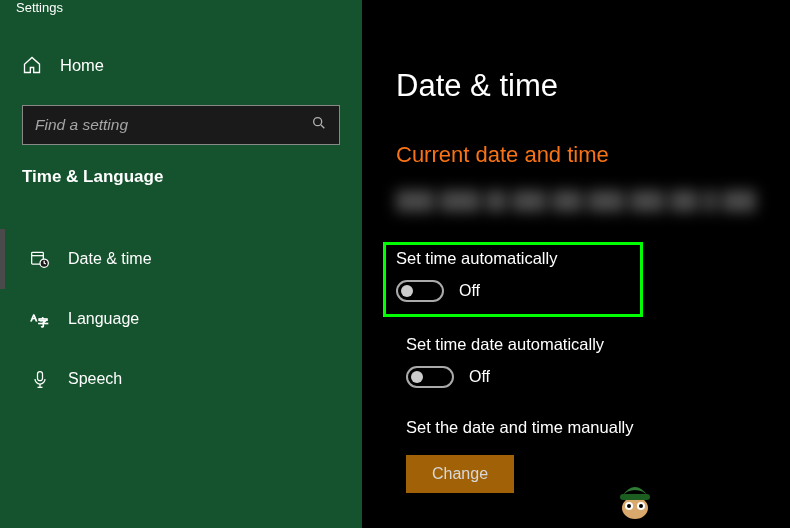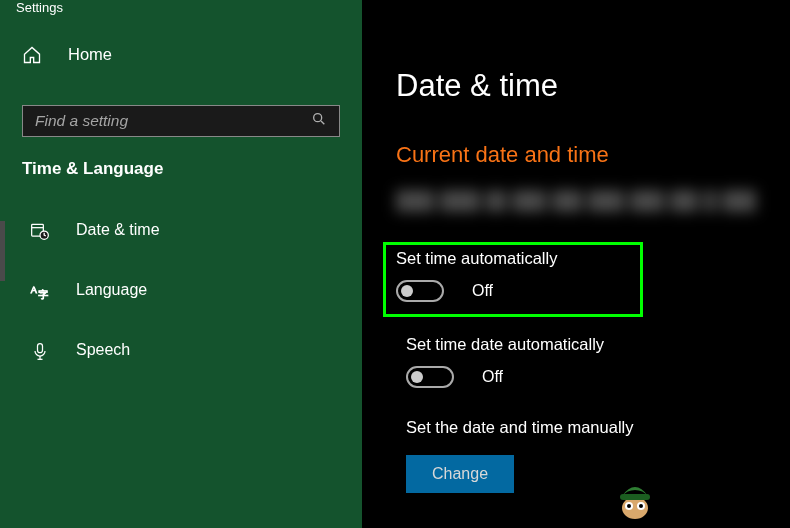--- a/index.html
+++ b/index.html
@@ -27,44 +27,44 @@
       font-size: 13px;
       font-weight: 400;
       padding: 0 16px 30px 16px;
       color: #fff;
     }
     .sidebar-content {
       padding: 0 22px;
     }
     .nav-item {
       display: flex;
-      align-items: flex-start;
+      align-items: center;
       height: 40px;
-      gap: 26px;
+      gap: 18px;
       cursor: pointer;
       position: relative;
     }
     .nav-item .icon {
       width: 20px;
       height: 20px;
       display: flex;
       align-items: center;
       justify-content: center;
       fill: #fff;
       stroke: #fff;
       flex-shrink: 0;
     }
     .nav-item .label {
       font-size: 16.5px;
       font-weight: 400;
       color: #fff;
     }
     .search-box {
       margin: 20px 0 22px 0;
-      height: 32px;
+      height: 40px;
       border: 1px solid #888;
       display: flex;
       align-items: center;
       padding: 0 12px;
       background: #1a1a1a;
     }
     .search-box input {
       flex: 1;
       background: transparent;
       border: none;
@@ -147,21 +147,21 @@
       width: 260px;
     }
     .setting-label {
       font-size: 16.5px;
       font-weight: 400;
       margin-bottom: 12px;
     }
     .toggle-row {
       display: flex;
       align-items: center;
-      gap: 28px;
+      gap: 15px;
     }
     .toggle {
       width: 48px;
       height: 22px;
       border: 2px solid #aaa;
       border-radius: 12px;
       position: relative;
       cursor: pointer;
     }
     .toggle-knob {
@@ -170,21 +170,21 @@
       top: 3px;
       width: 12px;
       height: 12px;
       background: #ccc;
       border-radius: 50%;
     }
     .toggle-state {
       font-size: 16px;
     }
     .btn {
-      background: #0369a1;
+      background: #a16207;
       border: none;
       color: #d8d8d8;
       font-size: 16px;
       padding: 10px 26px;
       cursor: pointer;
       font-family: inherit;
       margin-top: 6px;
     }
     .mascot {
       position: absolute;

